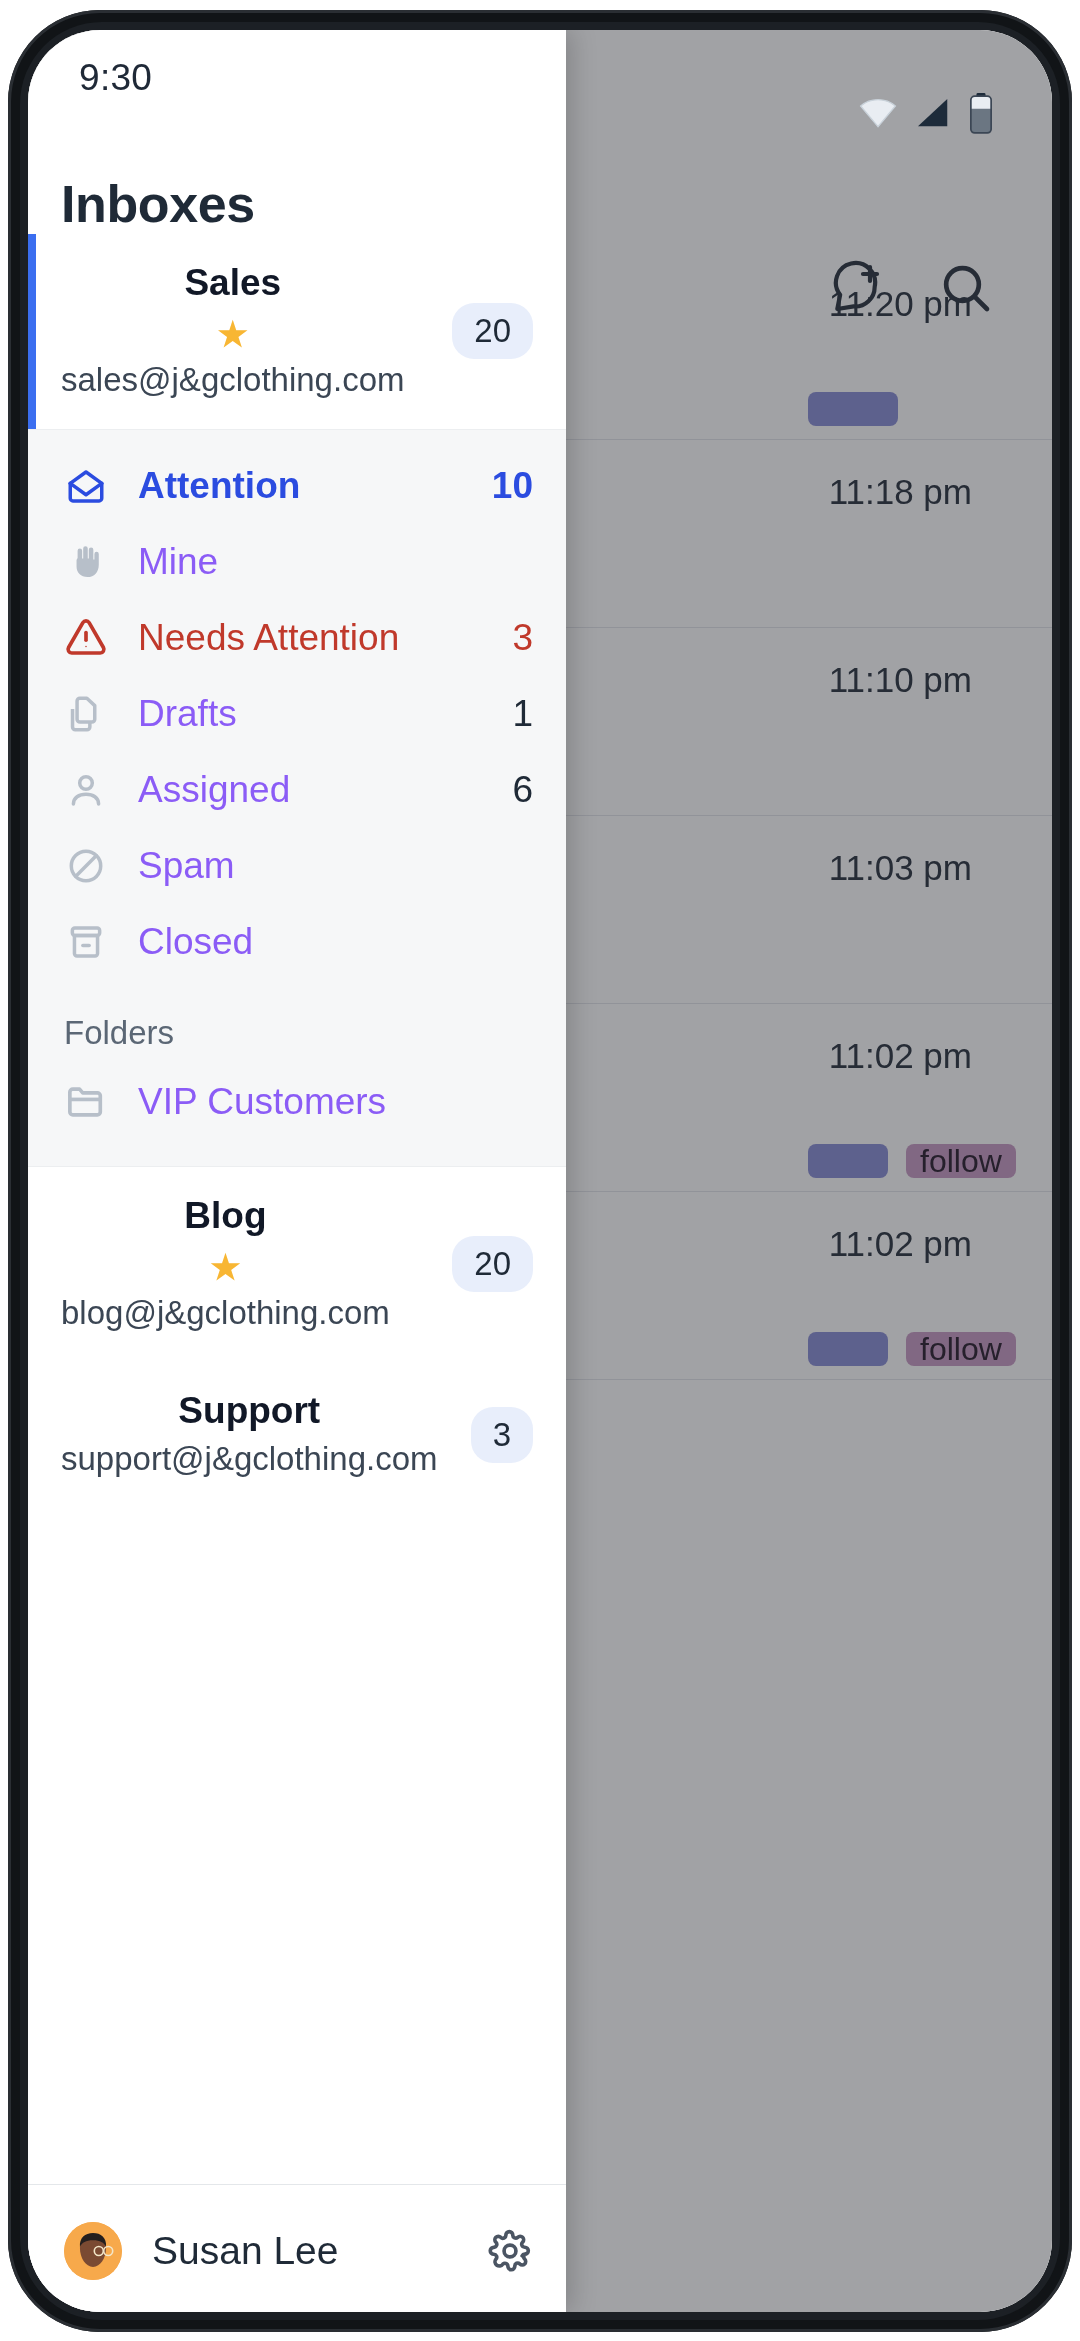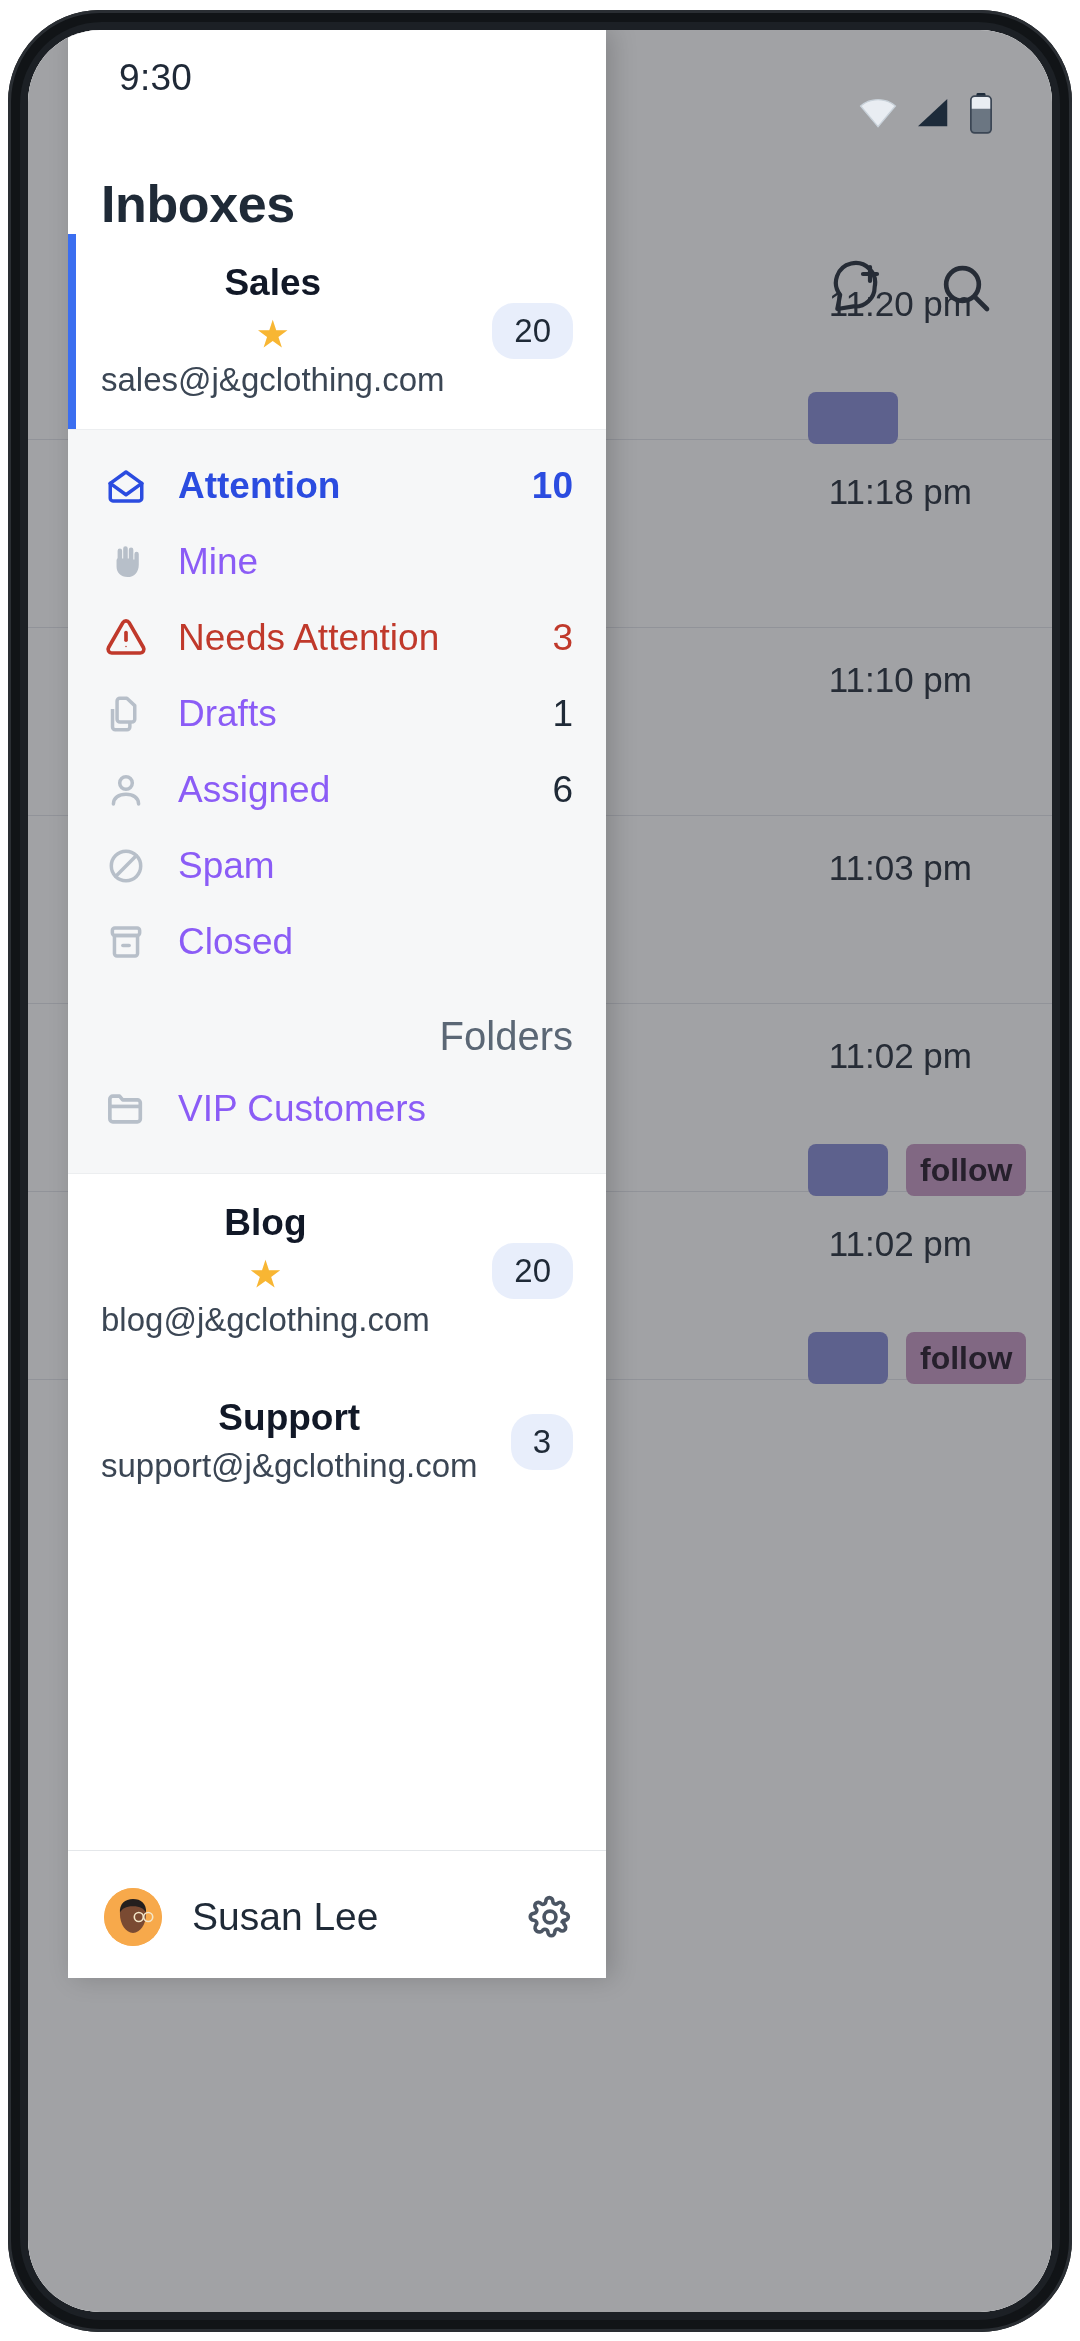--- a/index.html
+++ b/index.html
@@ -60,44 +60,43 @@
     position: absolute; right: 80px; top: 32px;
     font-size: 35px; color: #2b3440;
   }
   .bg-snippet {
     position: absolute; left: 470px; top: 92px;
     font-size: 35px; color: #2b3440;
     white-space: nowrap;
   }
   .bg-chip {
     position: absolute; top: 140px;
-    height: 52px; border-radius: 8px; font-weight: bold;
+    height: 34px; border-radius: 8px;
   }
   .bg-chip.purple { background: #8b8fd6; }
   .bg-chip.pink {
     background: #c99bc4; color: #2b2030;
     font-size: 32px; padding: 6px 14px;
     display: flex; align-items: center;
   }
 
   
   .dim {
     position: absolute; left: 0; top: 0;
     width: 1024px; height: 2282px;
     background: rgba(30,34,40,0.42);
   }
 
   
   .drawer {
     position: absolute; left: 0; top: 0;
-    width: 538px; height: 1948px;
+    width: 538px; height: 2282px;
     background: #ffffff;
     display: flex; flex-direction: column;
     box-shadow: 6px 0 24px rgba(0,0,0,0.18);
-    margin-left: 40px;
   }
 
   
   .statusbar {
     position: relative;
     height: 96px; flex: 0 0 96px;
     display: flex; align-items: center;
   }
   .clock {
     margin-left: 51px;
@@ -174,23 +173,22 @@
   }
   .sub-count {
     font-size: 37px; color: #1f2a37;
   }
   .sub-item.accent .sub-label,
   .sub-item.accent .sub-count { color: #2b4ce0; font-weight: 700; }
   .sub-item.danger .sub-label,
   .sub-item.danger .sub-count { color: #c0392b; }
 
   .folders-head {
-    font-size: 40px; color: #5b6775;
+    font-size: 33px; color: #5b6775;
     padding: 34px 33px 12px 36px;
-    text-align: right;
   }
 
   
   .userbar {
     flex: 0 0 auto;
     border-top: 1px solid #e4e7ea;
     height: 128px;
     display: flex; align-items: center;
     padding: 4px 33px 0 36px;
     background: #ffffff;

